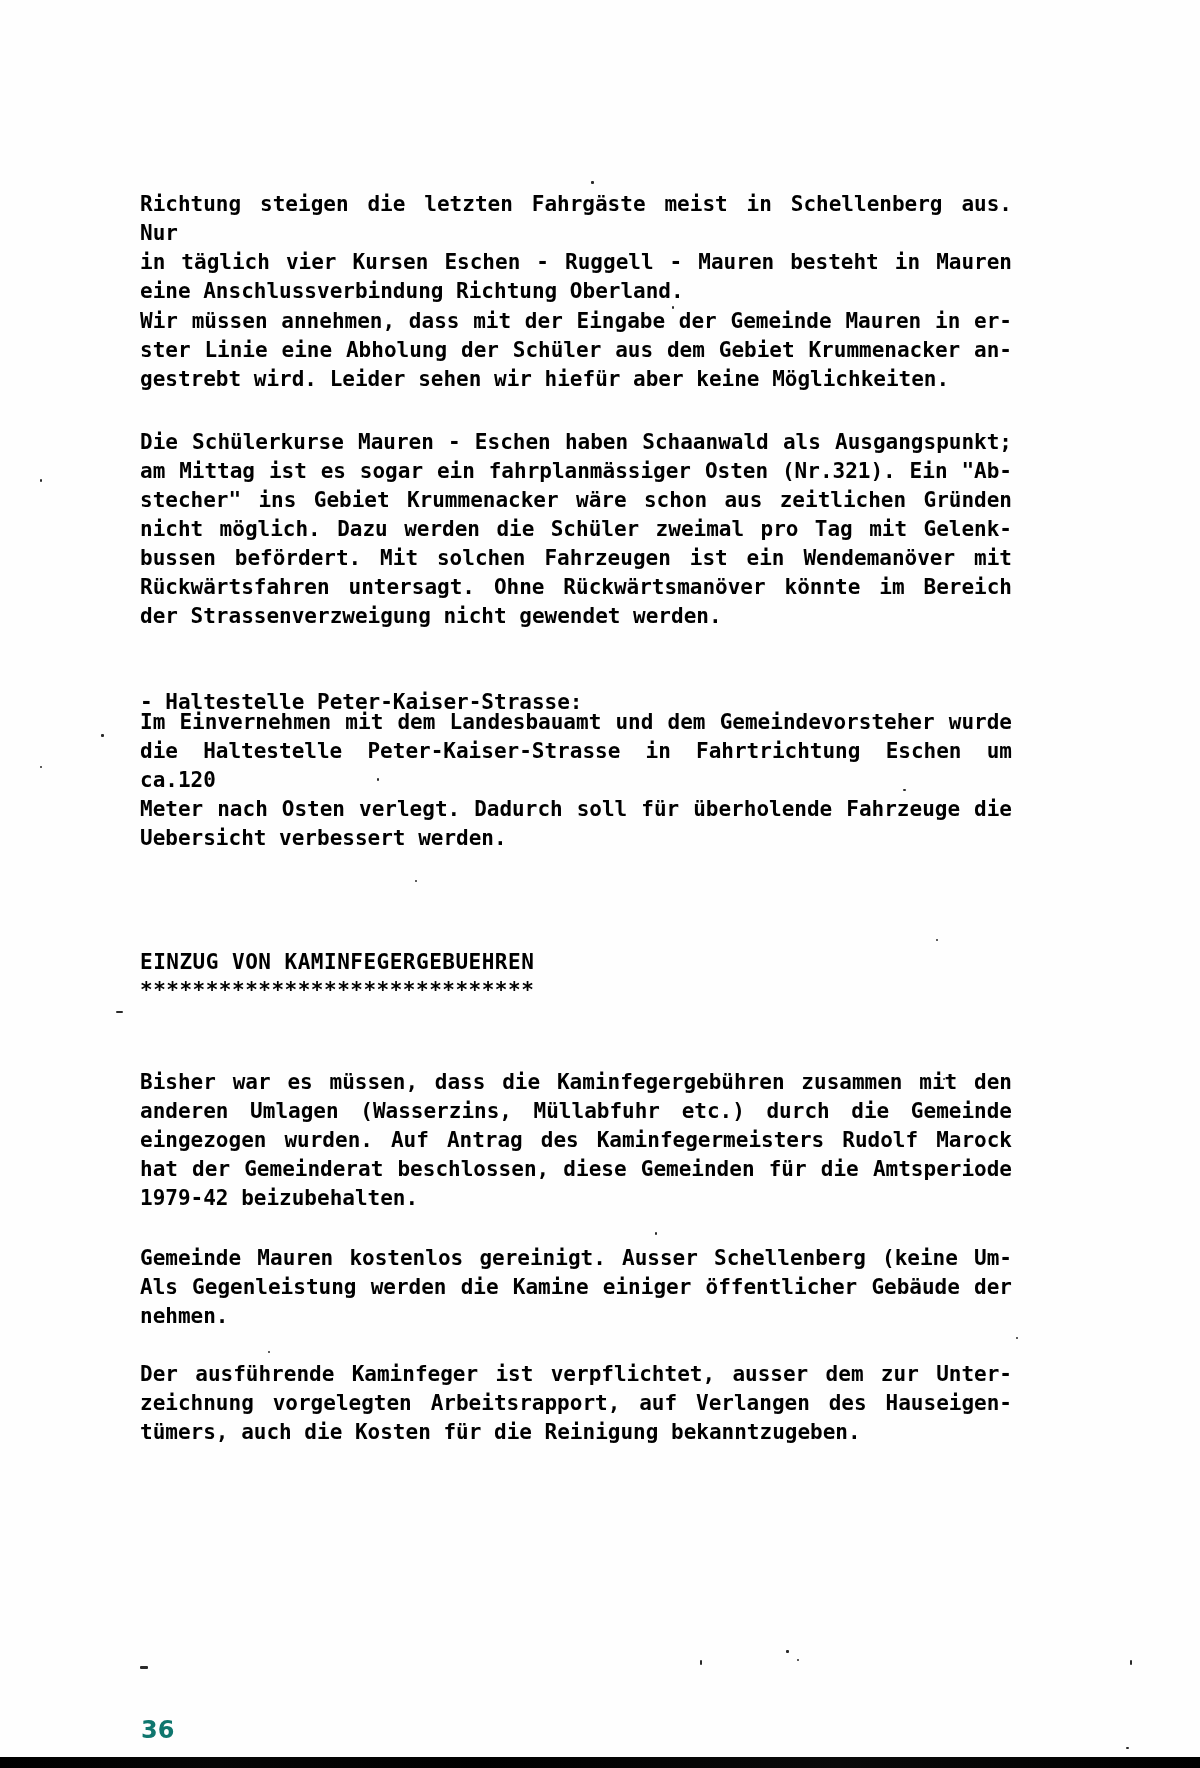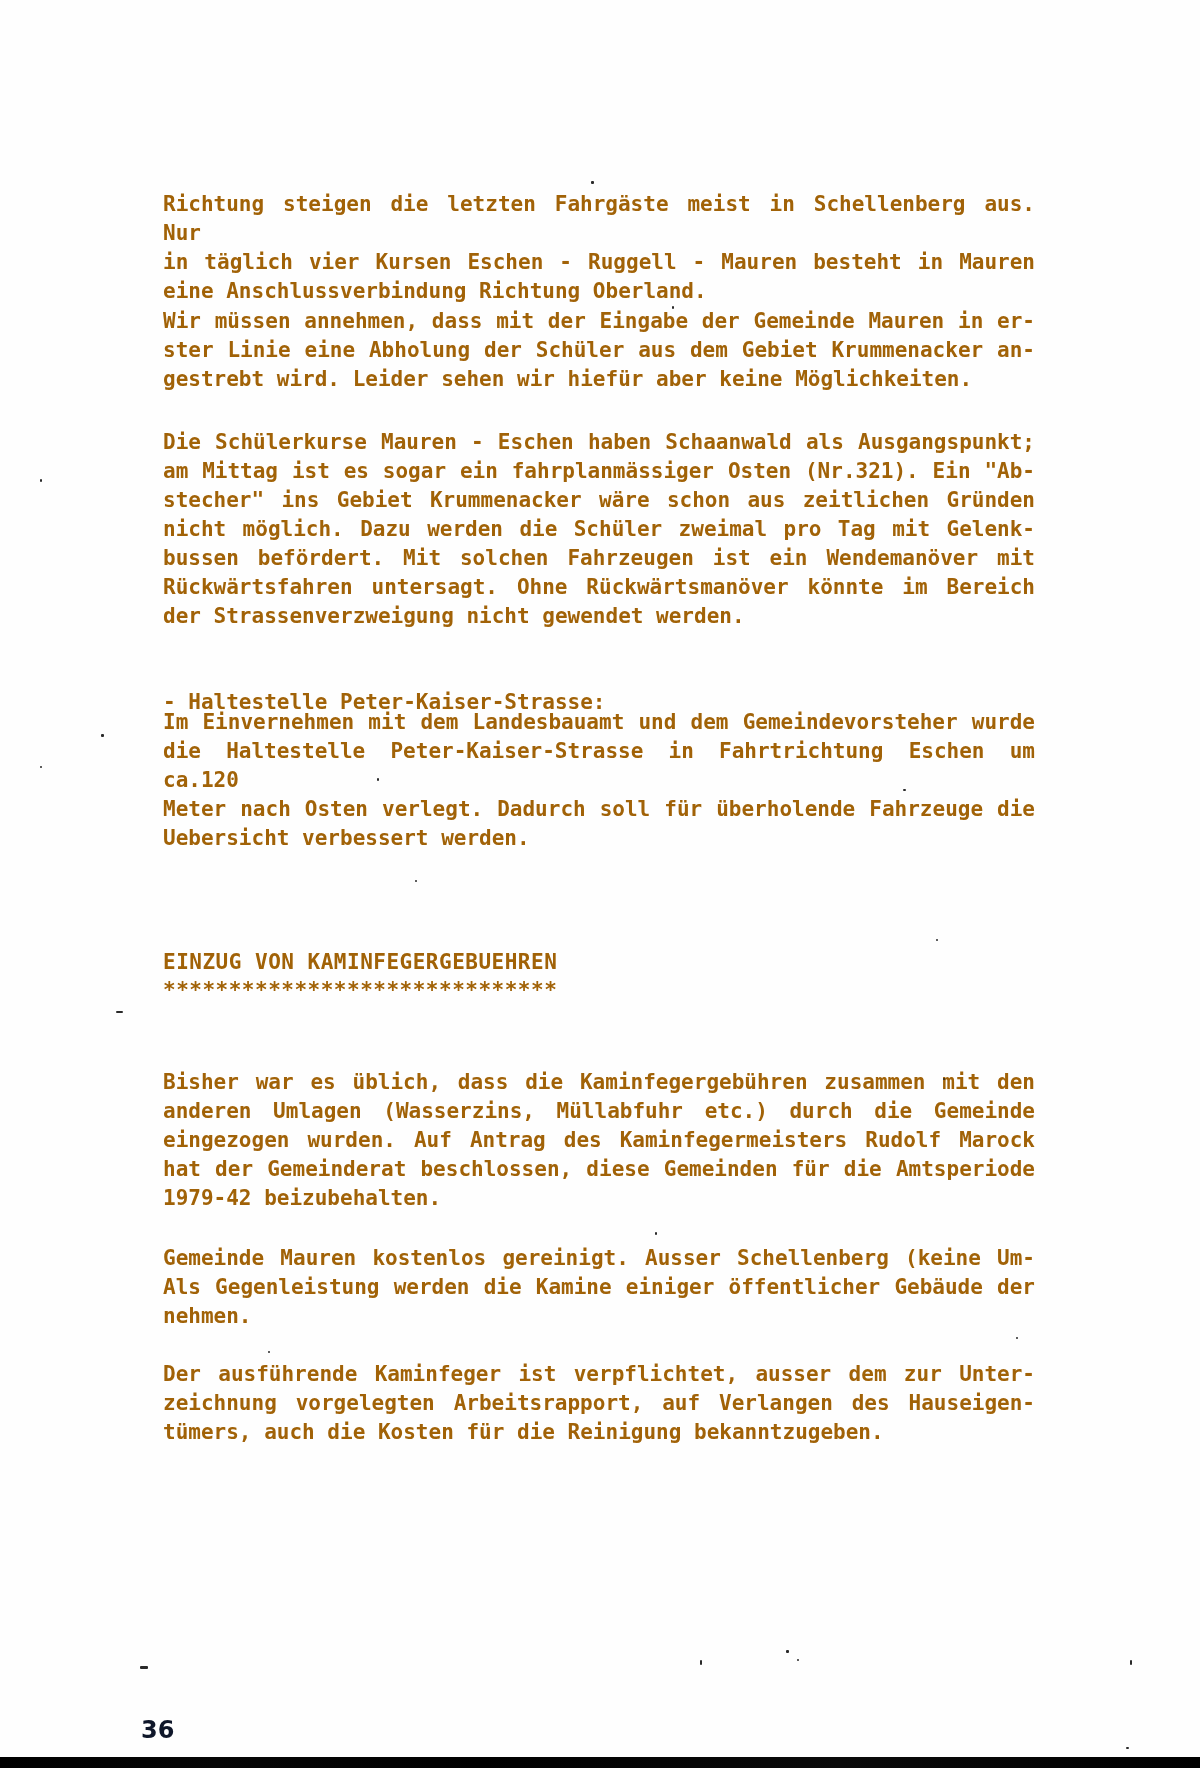--- a/index.html
+++ b/index.html
@@ -15,23 +15,22 @@
     background: #fefefe;
   }
   .block {
     position: absolute;
     left: 140px;
     width: 872px;
     font-family: "DejaVu Sans Mono", monospace;
     font-size: 21px;
     font-weight: 700;
     line-height: 29px;
-    color: #a16207;
+    color: #000000;
     white-space: normal;
-    margin-left: 23px;
   }
   .line { width: 100%; }
   .line.just {
     text-align: justify;
     text-align-last: justify;
   }
   .block.heading .line { line-height: 28px; letter-spacing: 0.5px; }
 
   
   .block-0 { top: 190px; }
@@ -43,21 +42,21 @@
   .block-6 { top: 1068px; }
   .block-7 { top: 1244px; }
   .block-8 { top: 1360px; }
 
   .page-number {
     position: absolute;
     left: 141px; top: 1716px;
     font-family: "DejaVu Sans", "Liberation Sans", sans-serif;
     font-weight: 700;
     font-size: 24px;
-    color: #0f172a;
+    color: #0f766e;
   }
   .bottom-bar {
     position: absolute;
     left: 0; bottom: 0;
     width: 1200px; height: 11px;
     background: linear-gradient(90deg, #000 0%, #060606 18%, #000 40%, #0a0a0a 70%, #000 100%);
   }
   .speck {
     position: absolute;
     background: #2a2a2a;
@@ -95,21 +94,21 @@
         <div class="line just">Im Einvernehmen mit dem Landesbauamt und dem Gemeindevorsteher wurde</div>
         <div class="line just">die Haltestelle Peter-Kaiser-Strasse in Fahrtrichtung Eschen um ca.120</div>
         <div class="line just">Meter nach Osten verlegt. Dadurch soll für überholende Fahrzeuge die</div>
         <div class="line">Uebersicht verbessert werden.</div>
       </div>
       <div class="block block-5 heading">
         <div class="line">EINZUG VON KAMINFEGERGEBUEHREN</div>
         <div class="line">******************************</div>
       </div>
       <div class="block block-6 paragraph">
-        <div class="line just">Bisher war es üblich, dass die Kaminfegergebühren zusammen mit den</div>
+        <div class="line just">Bisher war es müssen, dass die Kaminfegergebühren zusammen mit den</div>
         <div class="line just">anderen Umlagen (Wasserzins, Müllabfuhr etc.) durch die Gemeinde</div>
         <div class="line just">eingezogen wurden. Auf Antrag des Kaminfegermeisters Rudolf Marock</div>
         <div class="line just">hat der Gemeinderat beschlossen, diese Gemeinden für die Amtsperiode</div>
         <div class="line">1979-42 beizubehalten.</div>
       </div>
       <div class="block block-7 paragraph">
         <div class="line just">Gemeinde Mauren kostenlos gereinigt. Ausser Schellenberg (keine Um-</div>
         <div class="line just">Als Gegenleistung werden die Kamine einiger öffentlicher Gebäude der</div>
         <div class="line">nehmen.</div>
       </div>

